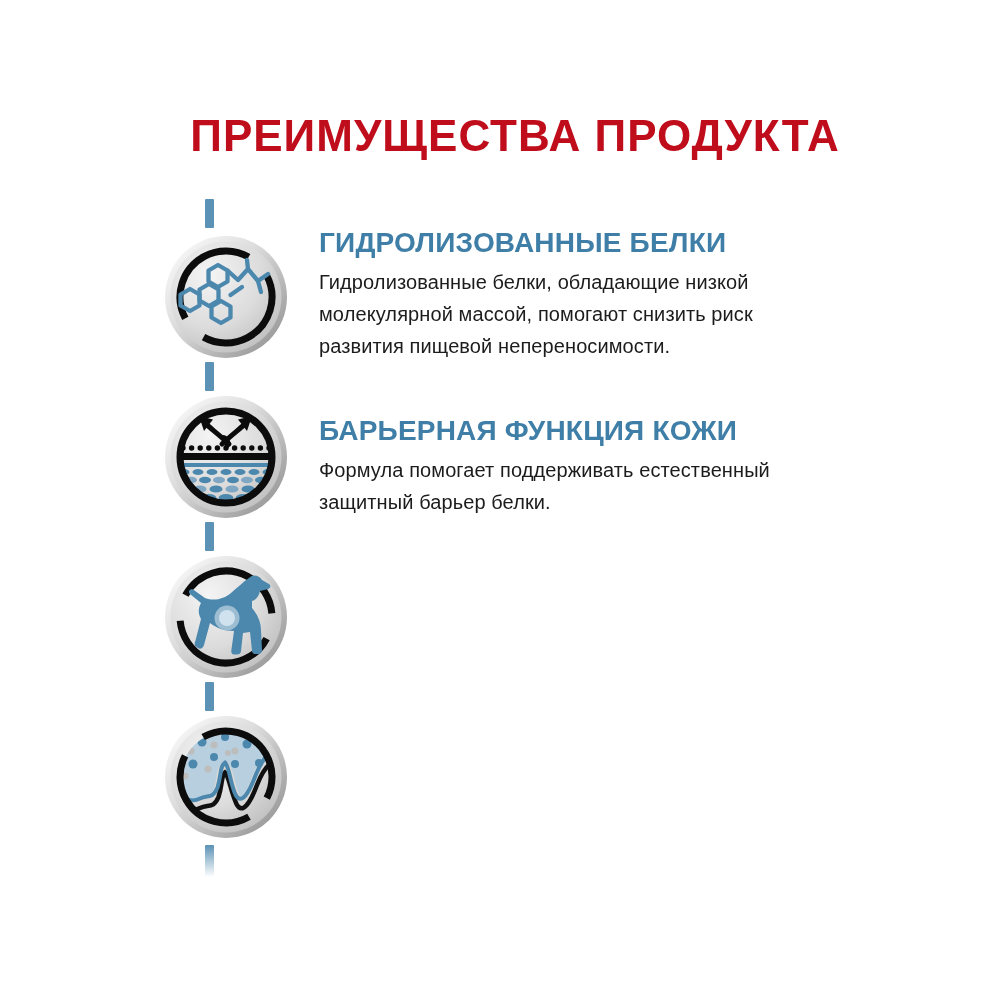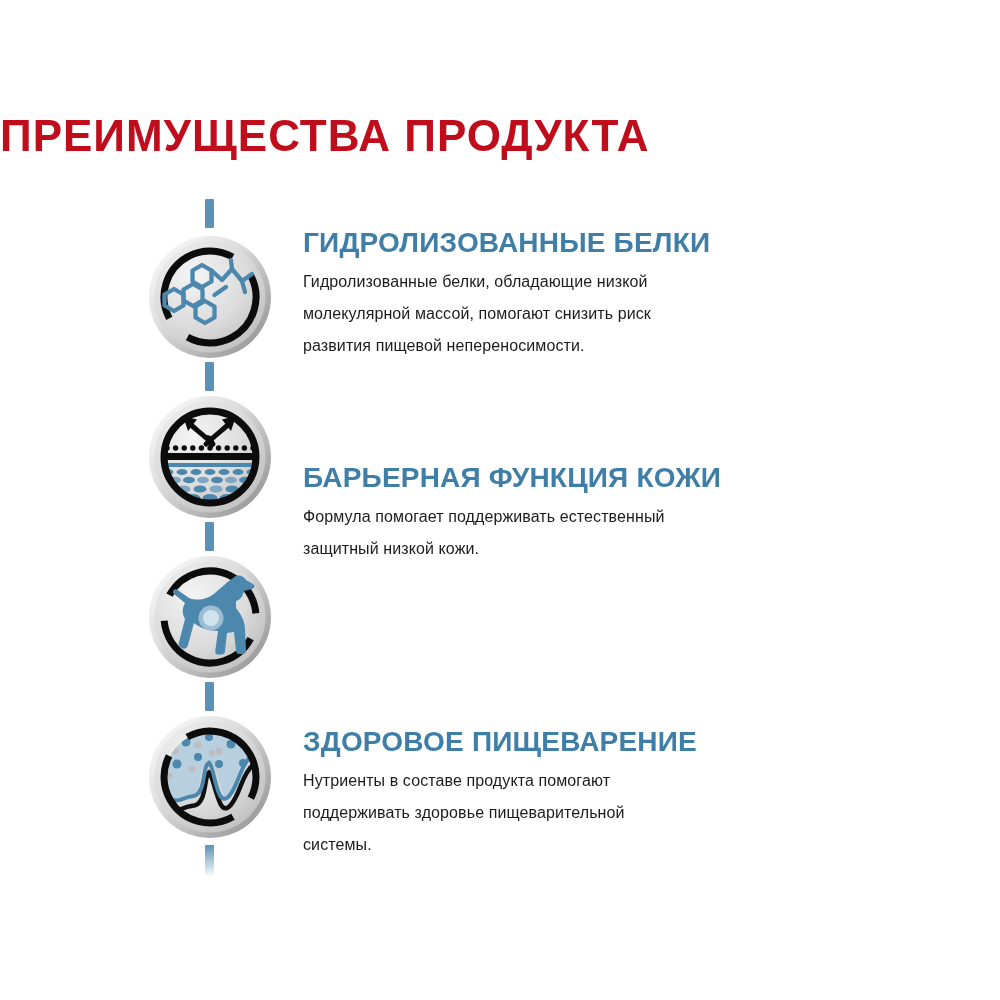--- a/index.html
+++ b/index.html
@@ -1,51 +1,52 @@
 <!DOCTYPE html>
 <html><head>
 <meta charset="utf-8">
 <style>
   html,body{margin:0;padding:0;}
   body{
     width:1000px;height:1000px;position:relative;background:#ffffff;
     font-family:"Liberation Sans", sans-serif;overflow:hidden;
   }
   #title{
-    position:absolute;top:112px;left:0;right:0;
+    position:absolute;top:112px;left:0;right:0;text-align:center;
     font-size:44px;line-height:48px;font-weight:bold;color:#C00D1C;
     letter-spacing:1px;
+    padding-left:30px;
   }
   .connector{
     position:absolute;left:205px;width:9px;height:29px;
     background:#5B92B5;border-radius:1px;
   }
   .connector.c1{top:199px;}
   .connector.c2{top:362px;}
   .connector.c3{top:522px;}
   .connector.c4{top:682px;}
   .connector.c5{top:845px;height:32px;
     background:linear-gradient(#5B92B5,rgba(91,146,181,0));}
-  .section{position:absolute;left:148px;width:760px;height:124px;}
+  .section{position:absolute;left:164px;width:760px;height:124px;}
   .section.s1{top:235px;}
   .section.s2{top:395px;}
   .section.s3{top:555px;}
   .section.s4{top:715px;}
   .icon-wrap{position:absolute;left:0;top:0;width:124px;height:124px;}
   .text{position:absolute;left:155px;width:590px;}
   .s1 .text{top:-9px;}
-  .s2 .text{top:19px;margin-top:47px;}
+  .s2 .text{top:19px;}
   .s3 .text{top:12px;}
   .s4 .text{top:10px;}
   .heading{
     font-size:28px;line-height:34px;font-weight:bold;color:#3E7EA7;
     margin:0 0 6px 0;letter-spacing:0.2px;
   }
   .body-text{
-    font-size:16px;line-height:32px;color:#1C1C1C;margin:0;
+    font-size:20px;line-height:32px;color:#1C1C1C;margin:0;
     white-space:pre-line;letter-spacing:0.1px;
   }
   svg{display:block;}
 </style>
 </head>
 <body>
 
 <svg width="0" height="0" style="position:absolute" aria-hidden="true">
   <defs>
     <linearGradient id="metalRim" x1="0" y1="0" x2="1" y2="1">
@@ -161,21 +162,21 @@
         <path d="M35,21 L49,24.5 L40,36 Z"></path>
         <path d="M88,21 L74,24.5 L83,36 Z"></path>
         <path d="M59,40 C66,41 68,47.5 64.5,53 C58,50.5 56.5,44 59,40 Z"></path>
       </g>
       <circle cx="62" cy="62" r="46" fill="none" stroke="#0C0C0C" stroke-width="7"></circle>
     </svg>
   </div>
   <div class="text">
     <h3 class="heading">БАРЬЕРНАЯ ФУНКЦИЯ КОЖИ</h3>
     <p class="body-text">Формула помогает поддерживать естественный
-защитный низкой кожи.</p>
+защитный барьер белки.</p>
   </div>
 </div>
 
 <div class="section s3">
   <div class="icon-wrap">
     <svg width="124" height="124" viewBox="0 0 124 124">
       <circle cx="62" cy="62" r="61" fill="url(#metalRim)"></circle>
       <circle cx="62" cy="62" r="55.5" fill="url(#metalFace)"></circle>
       <circle cx="62" cy="62" r="46" fill="none" stroke="#0C0C0C" stroke-width="7" stroke-dasharray="118 26.5" transform="rotate(28 62 62)"></circle>
       <path fill="#4C88AE" d="M85,23 C89,19 95,20 98,25 L105,29 C107,30 107,33 104,34 L96,36
@@ -221,19 +222,13 @@
             <circle cx="71" cy="36" r="3.6"></circle>
           <circle cx="90" cy="20" r="3.6"></circle>
             <circle cx="21" cy="61" r="3.6"></circle>
             <circle cx="44" cy="54" r="3.6"></circle>
           <circle cx="64" cy="38" r="3"></circle>
         </g>
       </g>
       <circle cx="62" cy="62" r="46" fill="none" stroke="#0C0C0C" stroke-width="7" stroke-dasharray="118 26.5" transform="rotate(60 62 62)"></circle>
     </svg>
   </div>
-  <div class="text">
-    <h3 class="heading">ЗДОРОВОЕ ПИЩЕВАРЕНИЕ</h3>
-    <p class="body-text">Нутриенты в составе продукта помогают
-поддерживать здоровье пищеварительной
-системы.</p>
-  </div>
 </div>
 
 </body></html>

